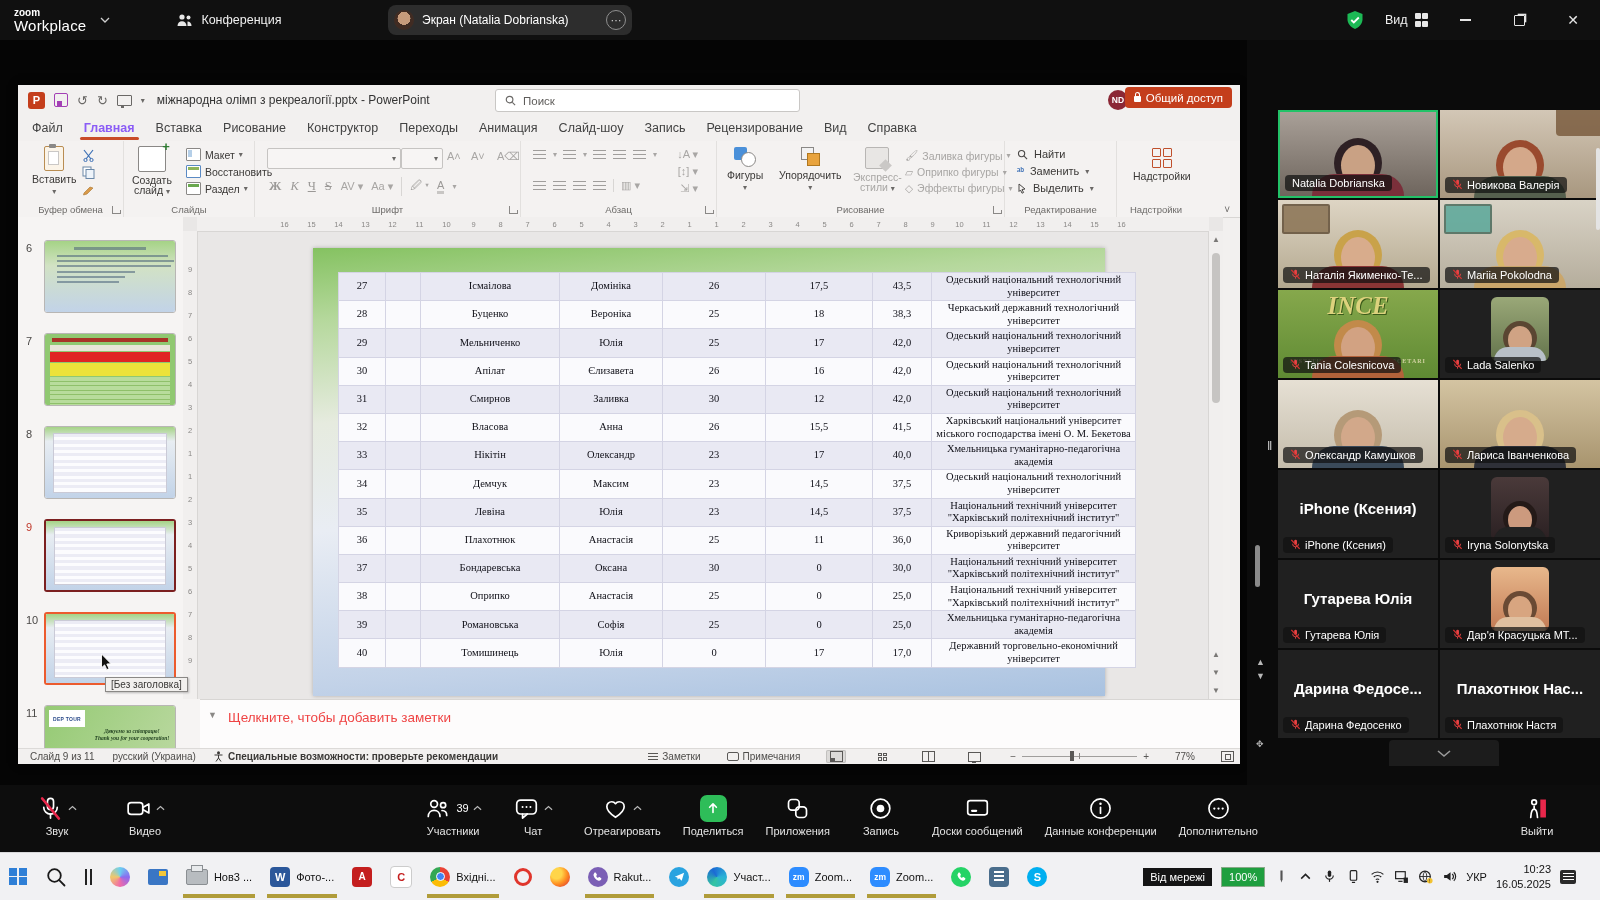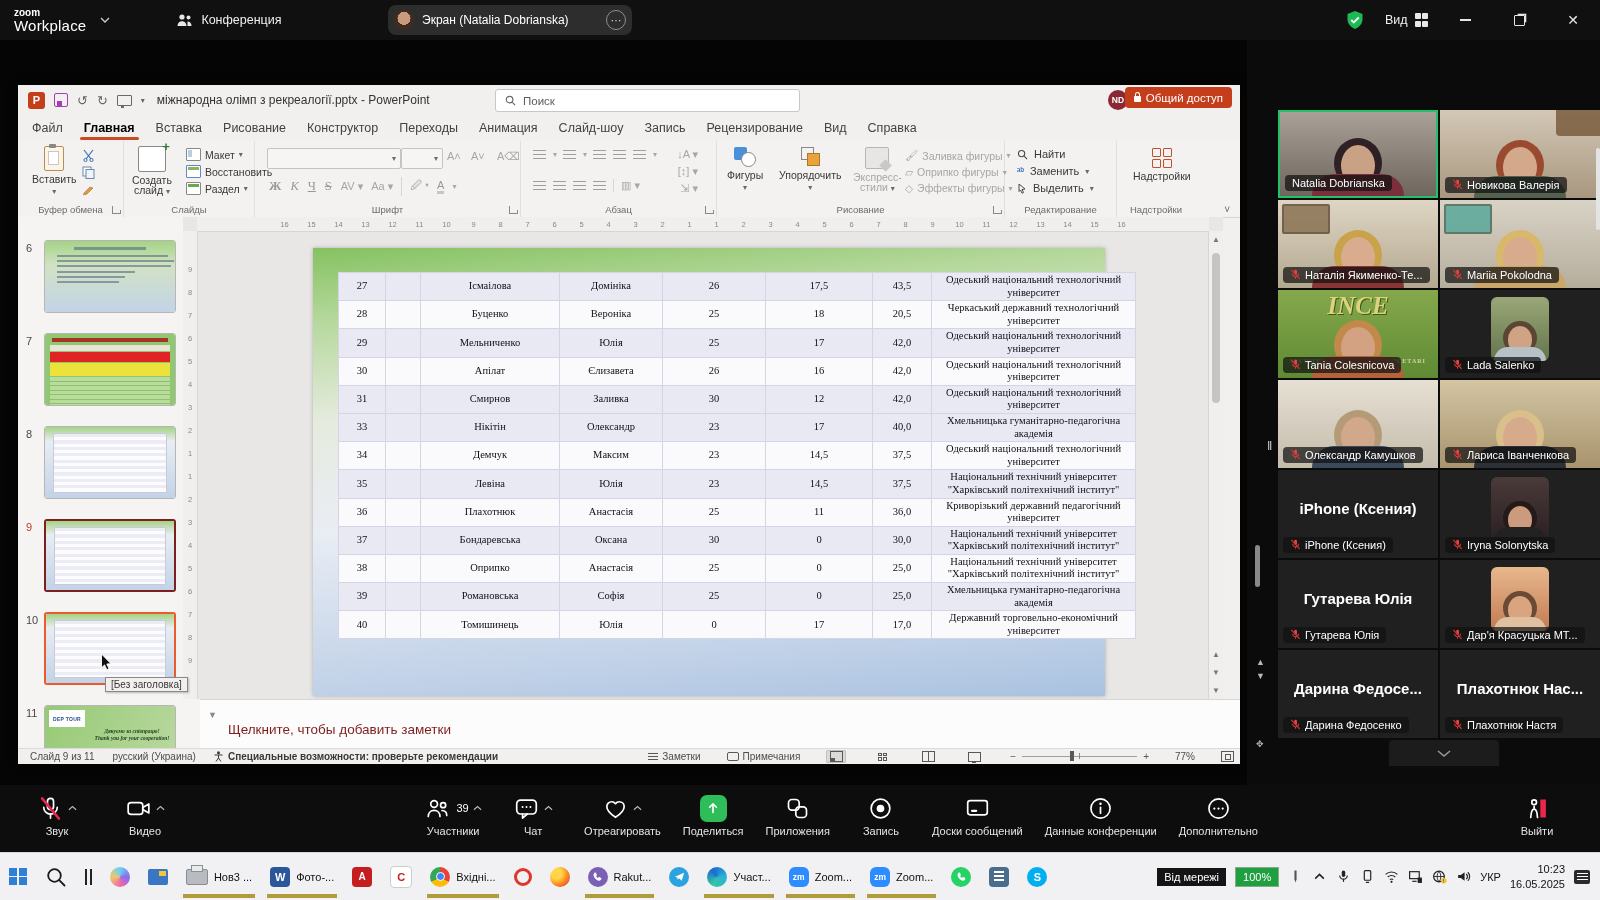--- a/index.html
+++ b/index.html
@@ -41,21 +41,21 @@
   .ppt-title{margin-left:12px;font-size:12px;color:#333;}
   .ppt-search{position:absolute;left:477px;top:4px;width:285px;height:21px;background:#fff;border:1px solid #c9c7c5;border-radius:3px;display:flex;align-items:center;gap:7px;padding:0 9px;color:#5f5d5b;font-size:11.5px;}
   .ppt-right{position:absolute;right:0;top:0;height:30px;display:flex;align-items:center;}
   .nd-avatar{width:20px;height:20px;border-radius:50%;background:#8b2735;color:#fff;font-size:8.5px;font-weight:bold;display:flex;align-items:center;justify-content:center;margin-right:16px;}
   .pwb{width:32px;height:30px;display:flex;align-items:center;justify-content:center;color:#444;font-size:13px;}
   .pwb .wb-min{background:#444;}
   .pwb .wb-rest{border-color:#444;box-shadow:2.5px -2.5px 0 -1.2px #444;width:8px;height:8px;}
 
   #ppt-menubar{position:absolute;left:0;top:30px;width:100%;height:26px;display:flex;align-items:center;gap:21px;padding-left:14px;box-sizing:border-box;}
   .mtab{font-size:12.5px;color:#424242;position:relative;white-space:nowrap;}
-  .mtab.active{color:#000000;font-weight:bold;}
+  .mtab.active{color:#8b5cf6;font-weight:bold;}
   .mtab.active::after{content:"";position:absolute;left:-4px;right:-4px;bottom:-5px;height:3px;border-radius:2px;background:#c84b28;}
   .share-btn{position:absolute;right:8px;top:2px;height:21px;background:#c43e1c;border-radius:4px;color:#fff;font-size:11.5px;display:flex;align-items:center;gap:5px;padding:0 9px;}
   .lock-ico{width:7px;height:6px;background:#fff;border-radius:1px;position:relative;margin-top:3px;}
   .lock-ico::before{content:"";position:absolute;left:1px;top:-4px;width:3.5px;height:4px;border:1.2px solid #fff;border-bottom:none;border-radius:3px 3px 0 0;}
 
   
   #ppt-ribbon{position:absolute;left:0;top:56px;width:100%;height:76px;background:#f4f2f1;border-bottom:1px solid #d8d6d4;}
   .rgroup{position:absolute;top:0;height:76px;border-right:1px solid #e2e0de;box-sizing:border-box;}
   .rg-label{position:absolute;bottom:2px;left:0;right:0;text-align:center;font-size:9.5px;color:#6c6a68;}
   .big-btn{position:absolute;display:flex;flex-direction:column;align-items:center;gap:2px;font-size:10.5px;color:#3b3937;}
@@ -132,21 +132,21 @@
   #slide-table td{border:1px solid #d4d4e4;text-align:center;vertical-align:middle;padding:1px 3px;line-height:1.2;overflow:hidden;}
   #slide-table tr.odd td{background:#e9e9f3;}
   #slide-table tr.even td{background:#fafafd;}
   #edit-vscroll{position:absolute;right:0;top:14px;width:14px;height:468px;background:#f1efee;border-left:1px solid #d8d6d4;}
   #edit-vscroll .thumbbar{position:absolute;left:3px;top:22px;width:8px;height:150px;background:#c6c4c2;border-radius:4px;}
   #edit-vscroll .sgl{position:absolute;left:0;width:14px;text-align:center;color:#7a7876;font-size:8px;}
 
   
   #notes{position:absolute;left:182px;top:614px;width:1040px;height:49px;background:#fdfcfc;border-top:1px solid #d8d6d4;}
   #notes .splitter{position:absolute;left:8px;top:10px;color:#8a8886;font-size:9px;}
-  #notes .ph{position:absolute;left:28px;top:22px;color:#7f1d1d;font-size:13.5px;}
+  #notes .ph{position:absolute;left:28px;top:10px;color:#ef4444;font-size:13.5px;}
   #ppt-status{position:absolute;left:0;top:663px;width:100%;height:15px;background:#f2f0ef;border-top:1px solid #dcdad8;display:flex;align-items:center;font-size:10px;color:#4e4c4a;}
   #ppt-status .lft{display:flex;align-items:center;gap:18px;margin-left:12px;}
   #ppt-status .acc{display:flex;align-items:center;gap:5px;font-weight:bold;color:#3a3836;}
   #ppt-status .rgt{margin-left:auto;display:flex;align-items:center;gap:26px;margin-right:6px;}
   .sb-item{display:flex;align-items:center;gap:4px;}
   .nico{display:inline-block;width:10px;height:7px;background:repeating-linear-gradient(180deg,#5a5856 0 1px,transparent 1px 3px);}
   .bub{display:inline-block;width:10px;height:7px;border:1px solid #5a5856;border-radius:2px;}
   .vb{width:20px;height:13px;display:flex;align-items:center;justify-content:center;border-radius:2px;}
   .vb.active{background:#dcdad8;box-shadow:inset 0 0 0 1px #c2c0be;}
   .vb .n1{width:11px;height:9px;border:1px solid #5a5856;position:relative;}
@@ -231,21 +231,21 @@
   .circ.telegram{background:#2aa3e0;}
   .circ.whatsapp{background:#25d366;}
   .circ.skype{background:#00aff0;}
   .chrome{width:20px;height:20px;border-radius:50%;background:conic-gradient(#ea4335 0 120deg,#fbbc05 120deg 240deg,#34a853 240deg 360deg);position:relative;}
   .chrome i{position:absolute;left:5.5px;top:5.5px;width:9px;height:9px;border-radius:50%;background:#4285f4;border:1.6px solid #fff;box-sizing:border-box;}
   .opera{width:18px;height:18px;border-radius:50%;border:3.4px solid #e0352b;box-sizing:border-box;}
   .firefox{width:20px;height:20px;border-radius:50%;background:radial-gradient(circle at 32% 32%,#ffd54a 0 28%,#ff9022 55%,#e3482f 85%,#b03060);}
   .edge{width:20px;height:20px;border-radius:50%;background:conic-gradient(from 210deg,#35c4a2,#1b6ad4,#2bb3d6,#35c4a2);}
   .printer-ico{width:20px;height:14px;background:#b8bcc0;border-radius:2px;position:relative;border:1px solid #8a8e92;}
   .printer-ico::before{content:"";position:absolute;left:4px;top:-5px;width:10px;height:5px;background:#e8eaec;border:1px solid #8a8e92;}
-  #tray{margin-left:auto;display:flex;align-items:center;gap:9px;padding-right:10px;}
+  #tray{margin-left:auto;display:flex;align-items:center;gap:9px;padding-right:24px;}
   .badge-dark{background:#141414;color:#fff;font-size:11px;padding:3px 7px;}
   .badge-green{background:#1f9f3f;color:#fff;font-size:11px;padding:3px 7px;border:1px solid #8a8;}
   .trayico{width:15px;height:15px;}
   .tray-lang{font-size:11px;color:#111;}
   .tray-time{font-size:11px;color:#111;text-align:right;line-height:1.3;}
   .notif-ico{width:16px;height:14px;background:#2a2a2a;border-radius:2px;position:relative;}
   .notif-ico::after{content:"";position:absolute;left:2.5px;top:3px;width:11px;height:7px;background:repeating-linear-gradient(180deg,#fff 0 1.3px,transparent 1.3px 3.2px);}
 </style>
 </head>
 <body>
@@ -673,21 +673,21 @@
                   <td style="width: 52px;">43,5</td>
                   <td style="width: 197px;">Одеський національний технологічний університет</td>
                 </tr>
                 <tr class="even">
                   <td style="width: 40px;">28</td>
                   <td style="width: 28px;"></td>
                   <td style="width: 132px;">Буценко</td>
                   <td style="width: 96px;">Вероніка</td>
                   <td style="width: 96px;">25</td>
                   <td style="width: 100px;">18</td>
-                  <td style="width: 52px;">20,5</td>
+                  <td style="width: 52px;">38,3</td>
                   <td style="width: 197px;">Черкаський державний технологічний університет</td>
                 </tr>
                 <tr class="odd">
                   <td style="width: 40px;">29</td>
                   <td style="width: 28px;"></td>
                   <td style="width: 132px;">Мельниченко</td>
                   <td style="width: 96px;">Юлія</td>
                   <td style="width: 96px;">25</td>
                   <td style="width: 100px;">17</td>
                   <td style="width: 52px;">42,0</td>
@@ -705,20 +705,30 @@
                 </tr>
                 <tr class="odd">
                   <td style="width: 40px;">31</td>
                   <td style="width: 28px;"></td>
                   <td style="width: 132px;">Смирнов</td>
                   <td style="width: 96px;">Заливка</td>
                   <td style="width: 96px;">30</td>
                   <td style="width: 100px;">12</td>
                   <td style="width: 52px;">42,0</td>
                   <td style="width: 197px;">Одеський національний технологічний університет</td>
+                </tr>
+                <tr class="even">
+                  <td style="width: 40px;">32</td>
+                  <td style="width: 28px;"></td>
+                  <td style="width: 132px;">Власова</td>
+                  <td style="width: 96px;">Анна</td>
+                  <td style="width: 96px;">26</td>
+                  <td style="width: 100px;">15,5</td>
+                  <td style="width: 52px;">41,5</td>
+                  <td style="width: 197px;">Харківський національний університет міського господарства імені О. М. Бекетова</td>
                 </tr>
                 <tr class="odd">
                   <td style="width: 40px;">33</td>
                   <td style="width: 28px;"></td>
                   <td style="width: 132px;">Нікітін</td>
                   <td style="width: 96px;">Олександр</td>
                   <td style="width: 96px;">23</td>
                   <td style="width: 100px;">17</td>
                   <td style="width: 52px;">40,0</td>
                   <td style="width: 197px;">Хмельницька гуманітарно-педагогічна академія</td>

